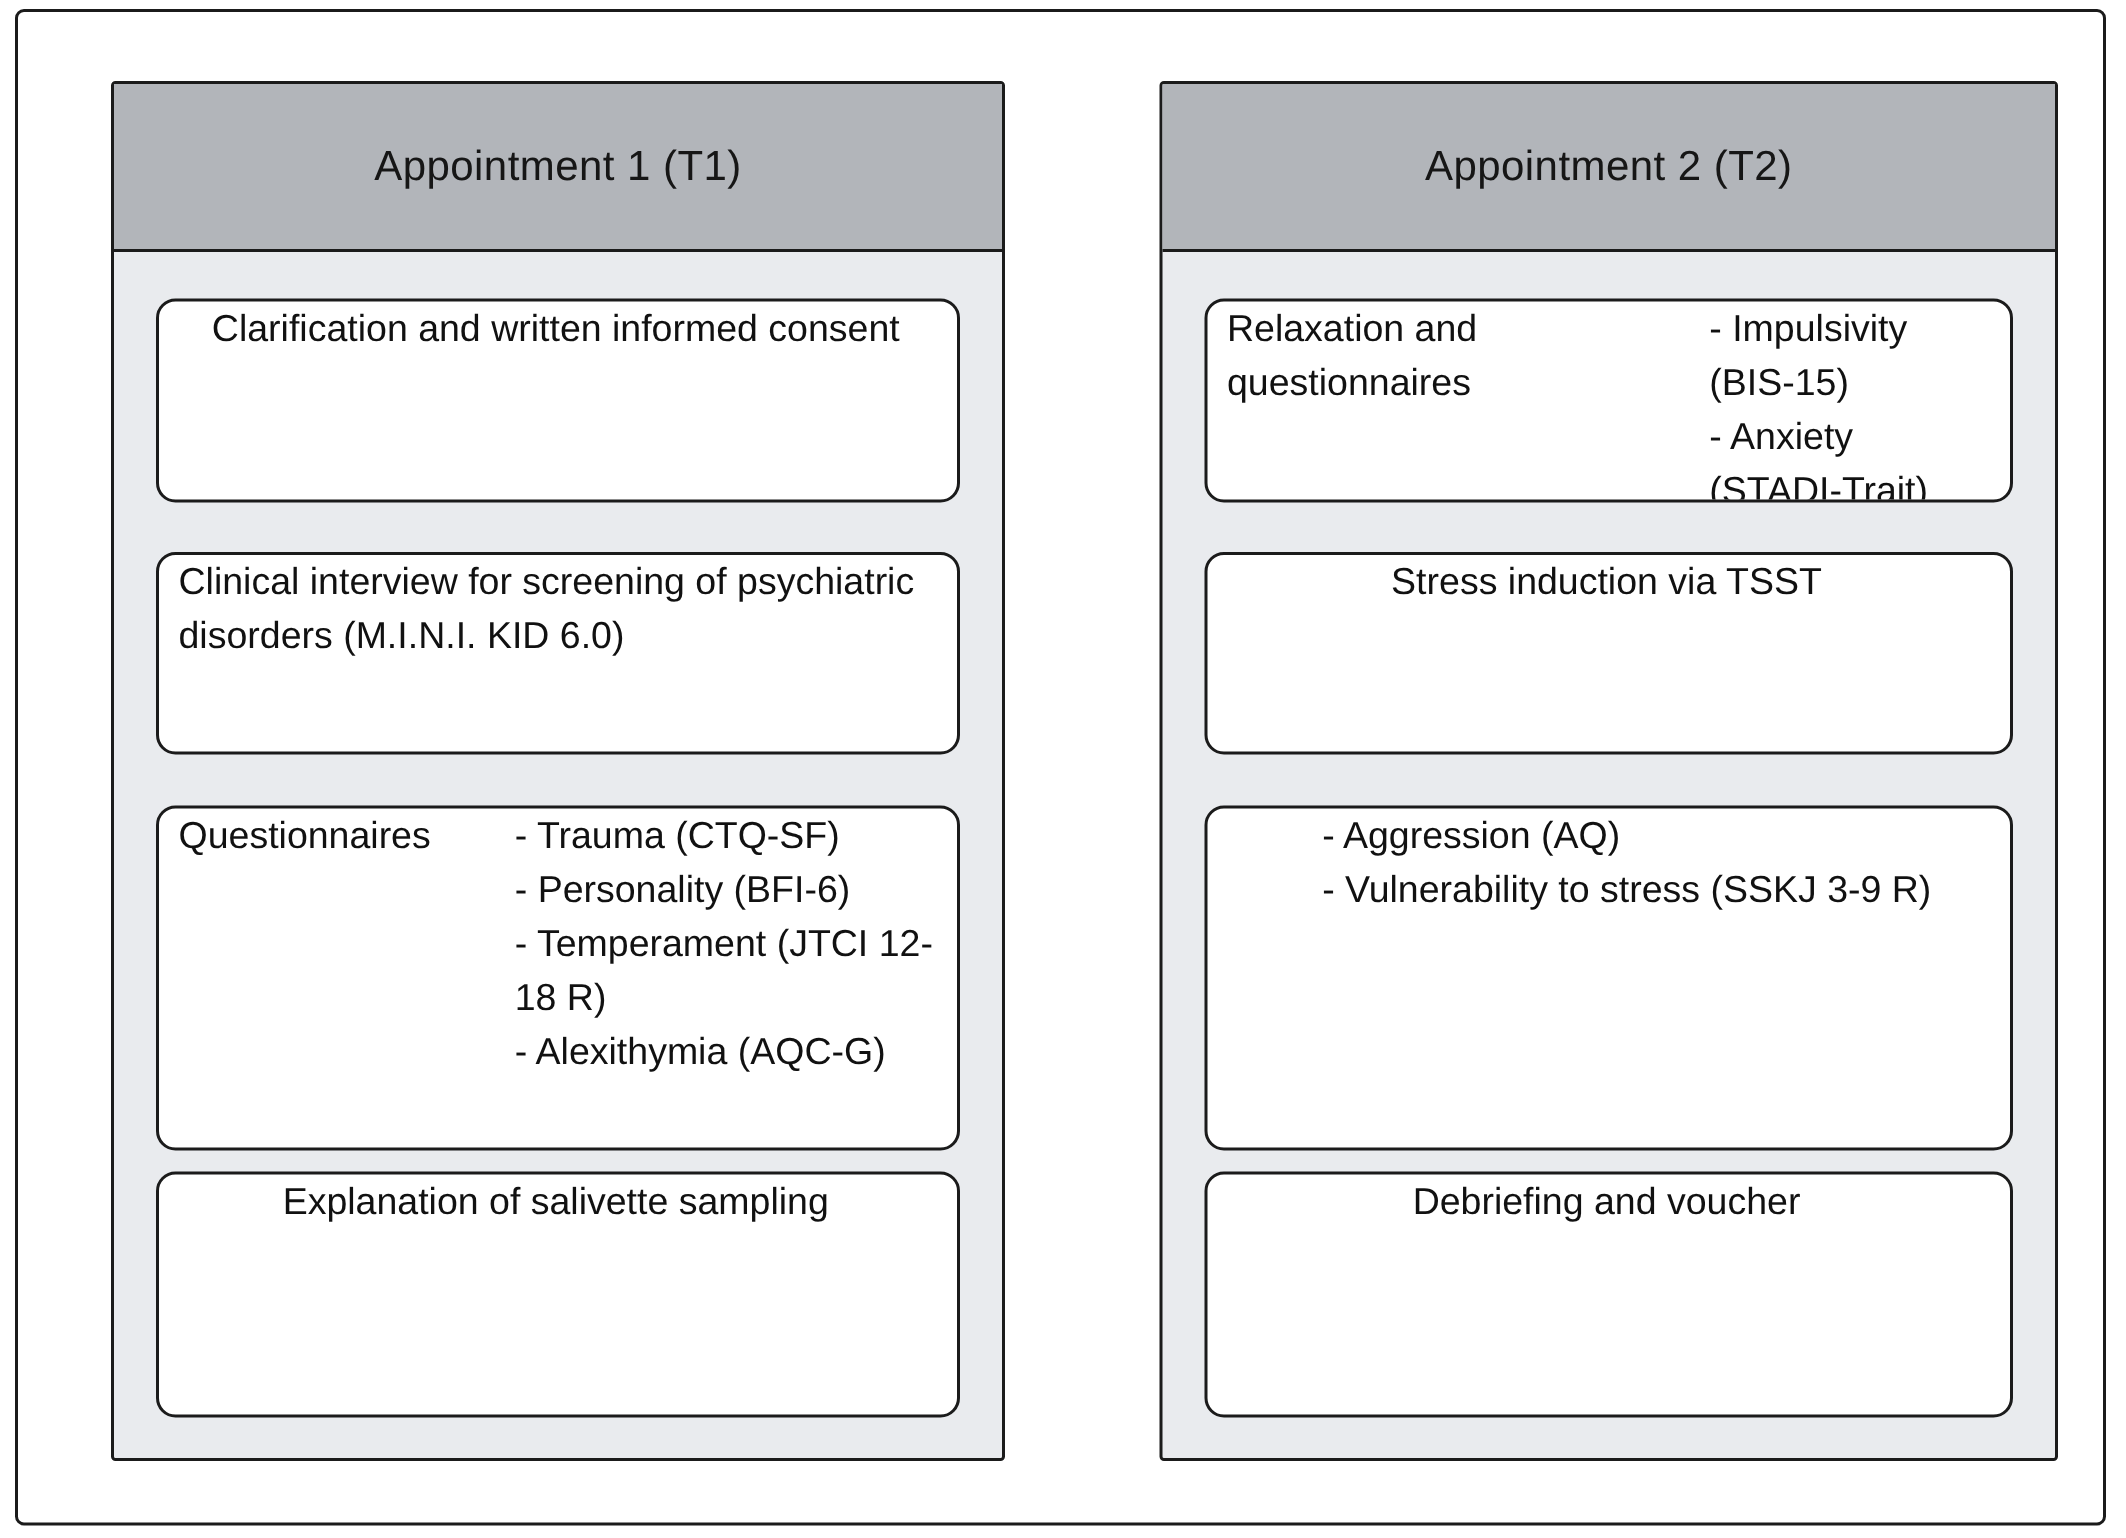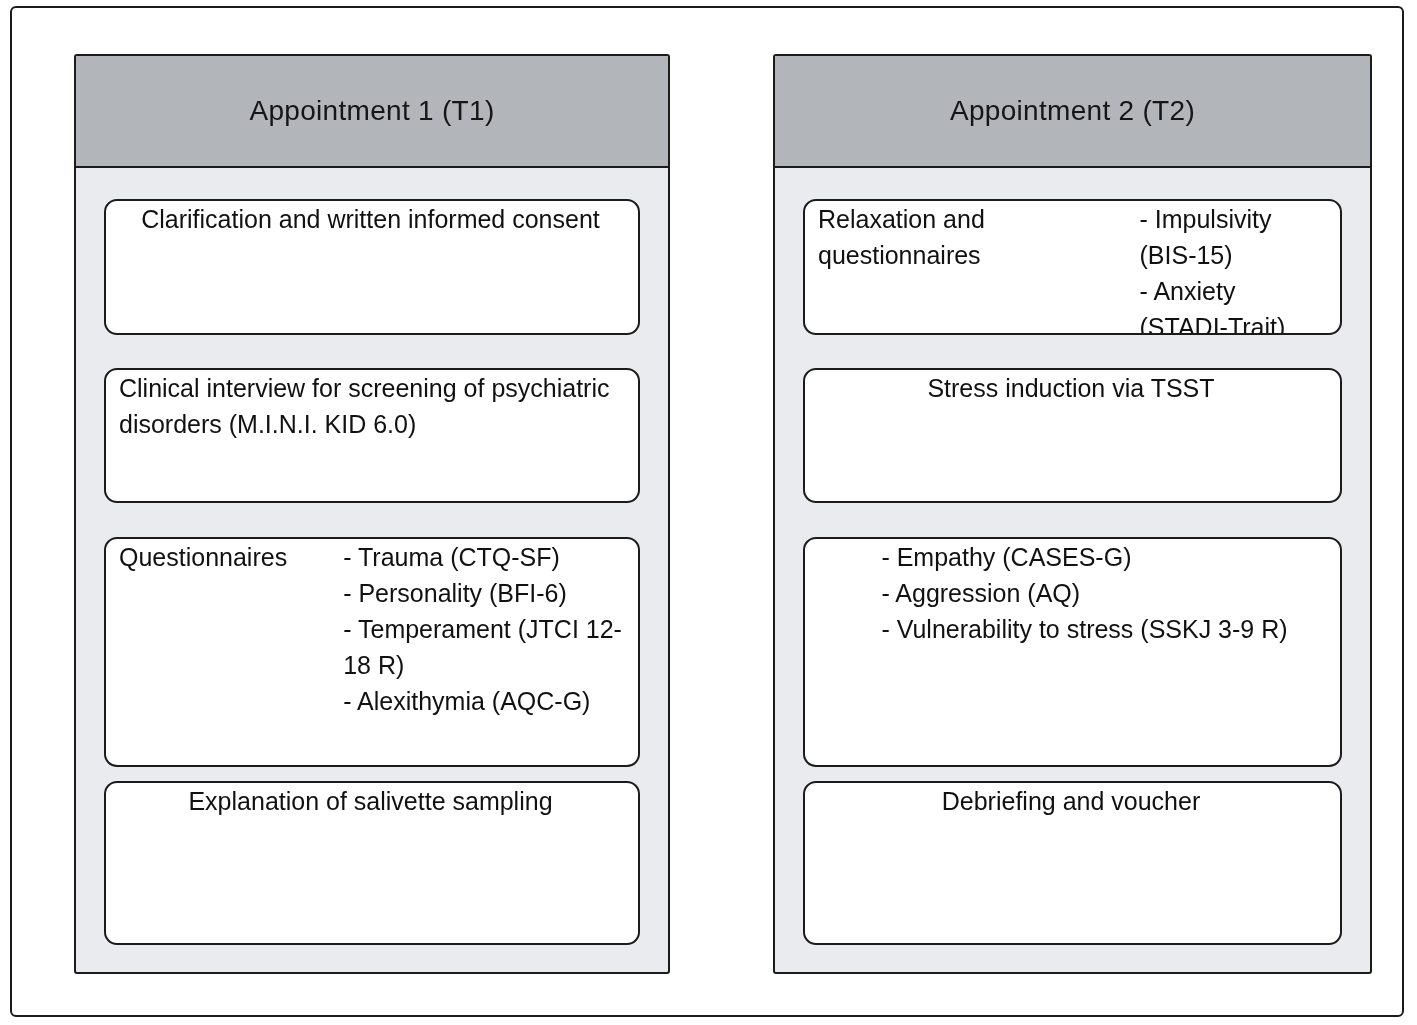--- a/index.html
+++ b/index.html
@@ -121,21 +121,20 @@
               <li>- Impulsivity (BIS-15)</li>
               <li>- Anxiety (STADI-Trait)</li>
             </ul>
   </div>
           <div class="box r2">
     <div class="box-title">Stress induction via TSST</div>
 
   </div>
           <div class="box r3">
     <ul class="box-items">
-              <li>- Empathy (CASES-G)</li>
               <li>- Aggression (AQ)</li>
               <li>- Vulnerability to stress (SSKJ 3-9 R)</li>
             </ul>
   </div>
           <div class="box r4">
     <div class="box-title">Debriefing and voucher</div>
 
   </div>
         </div>
   </div>

